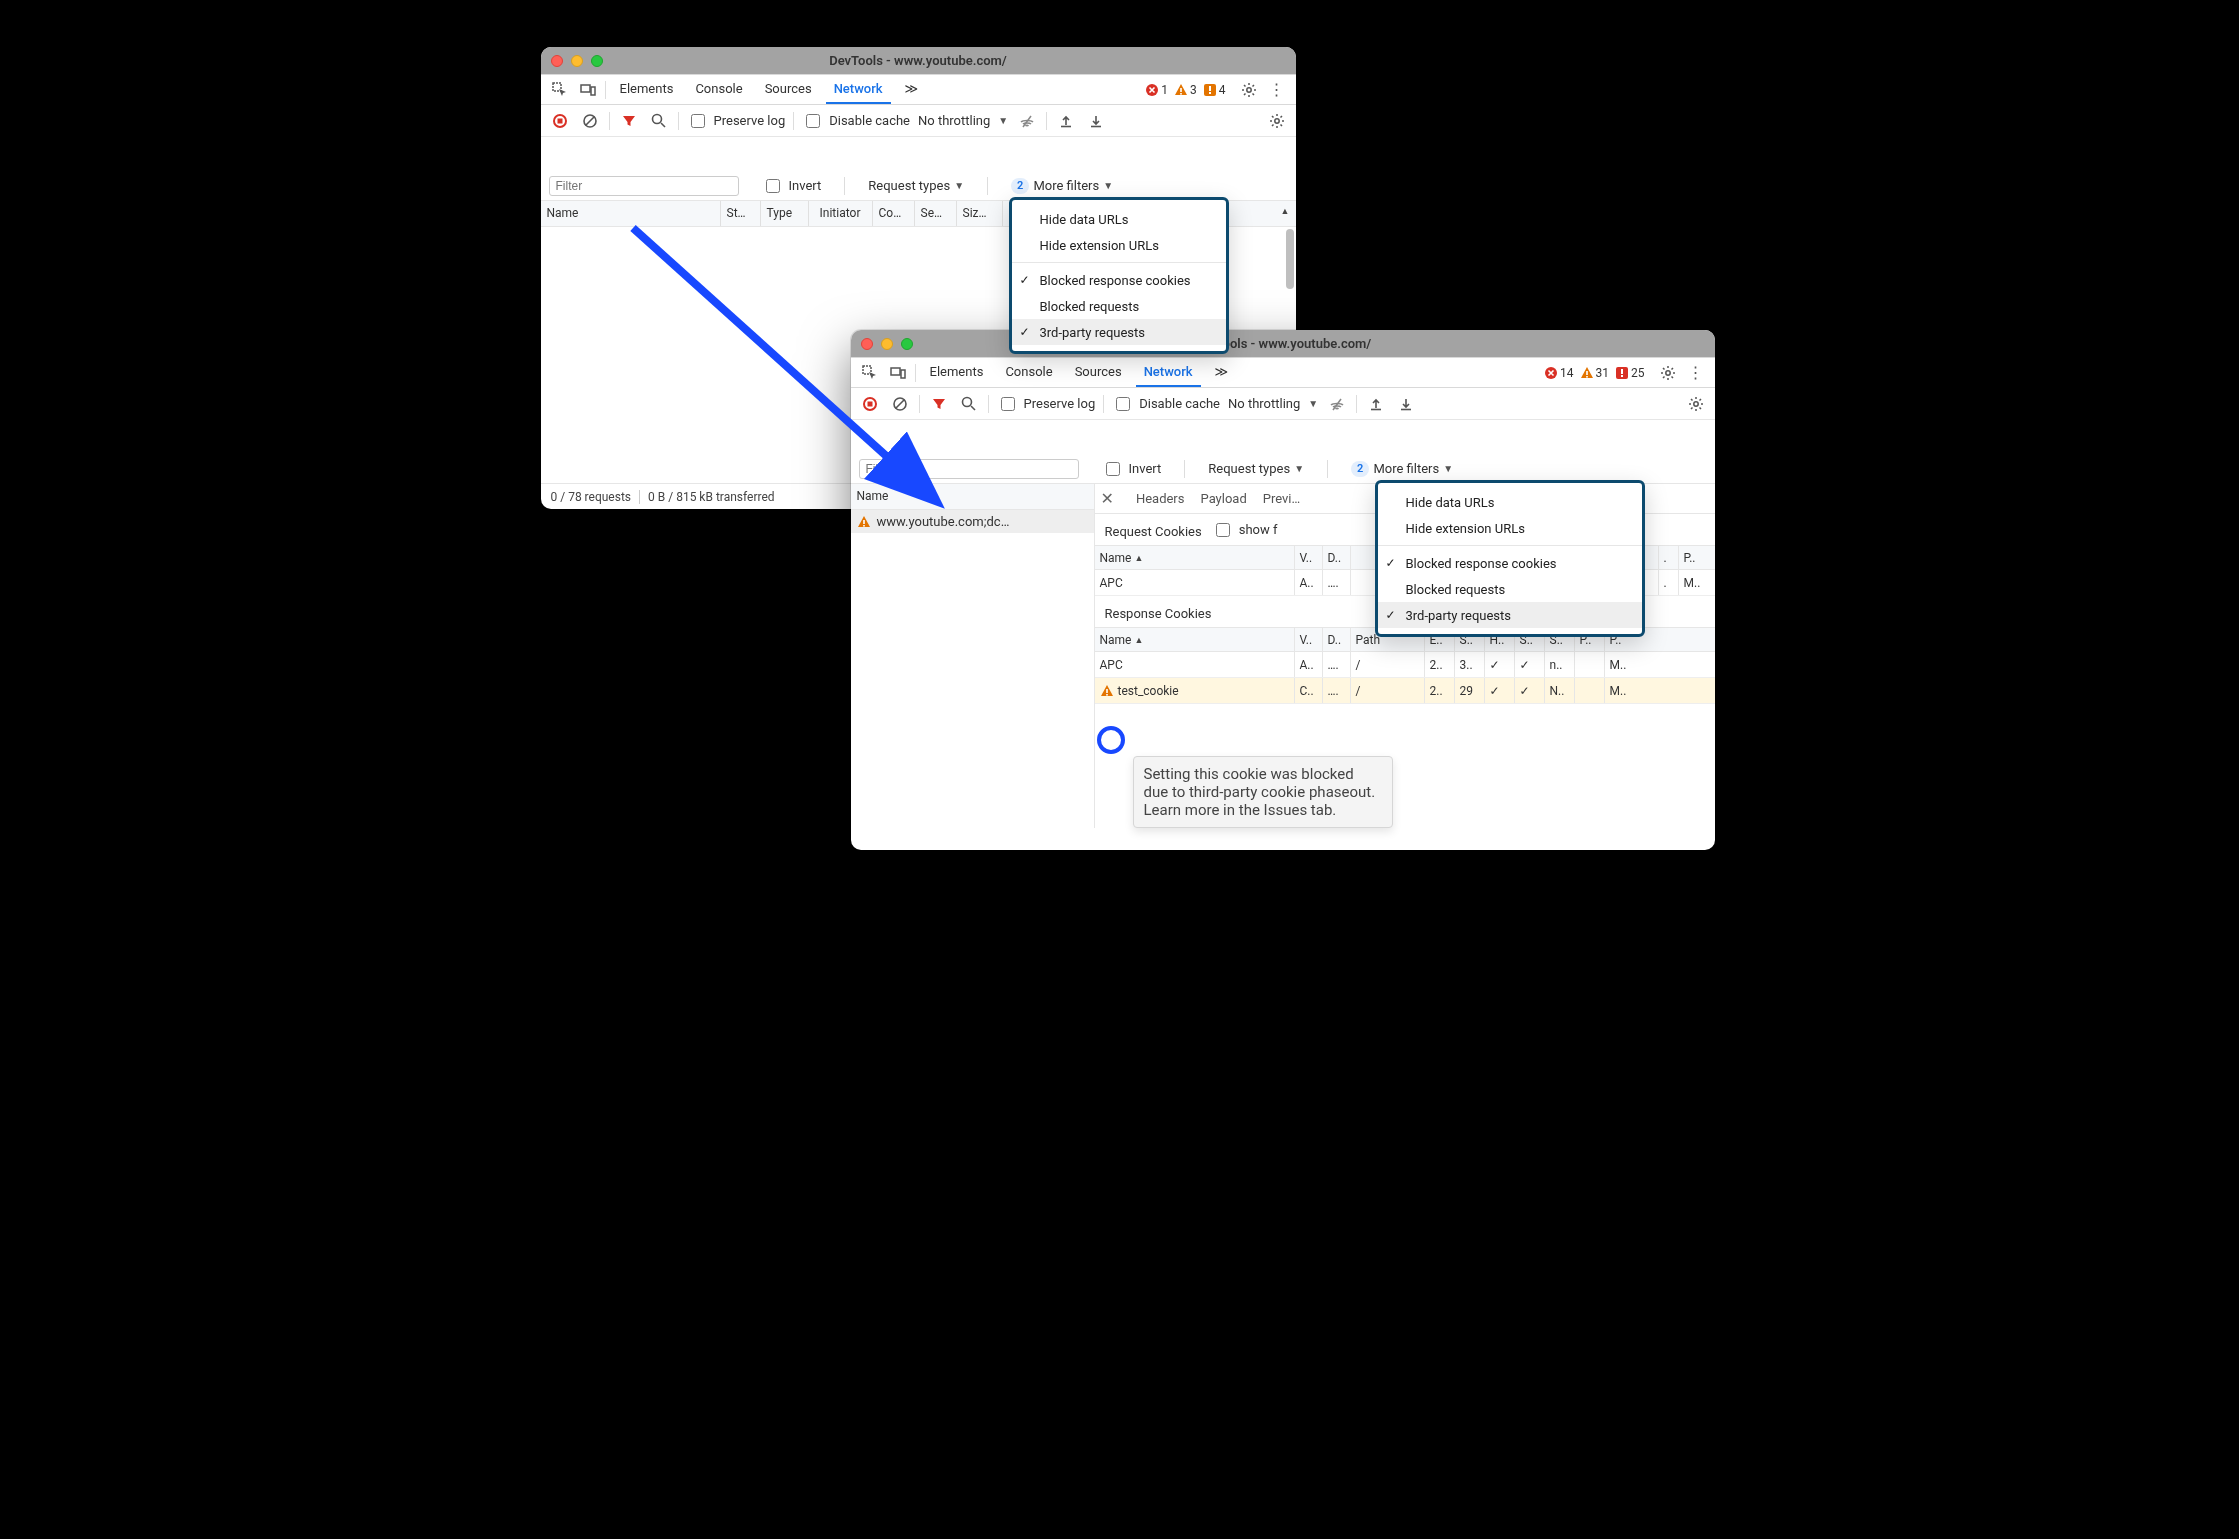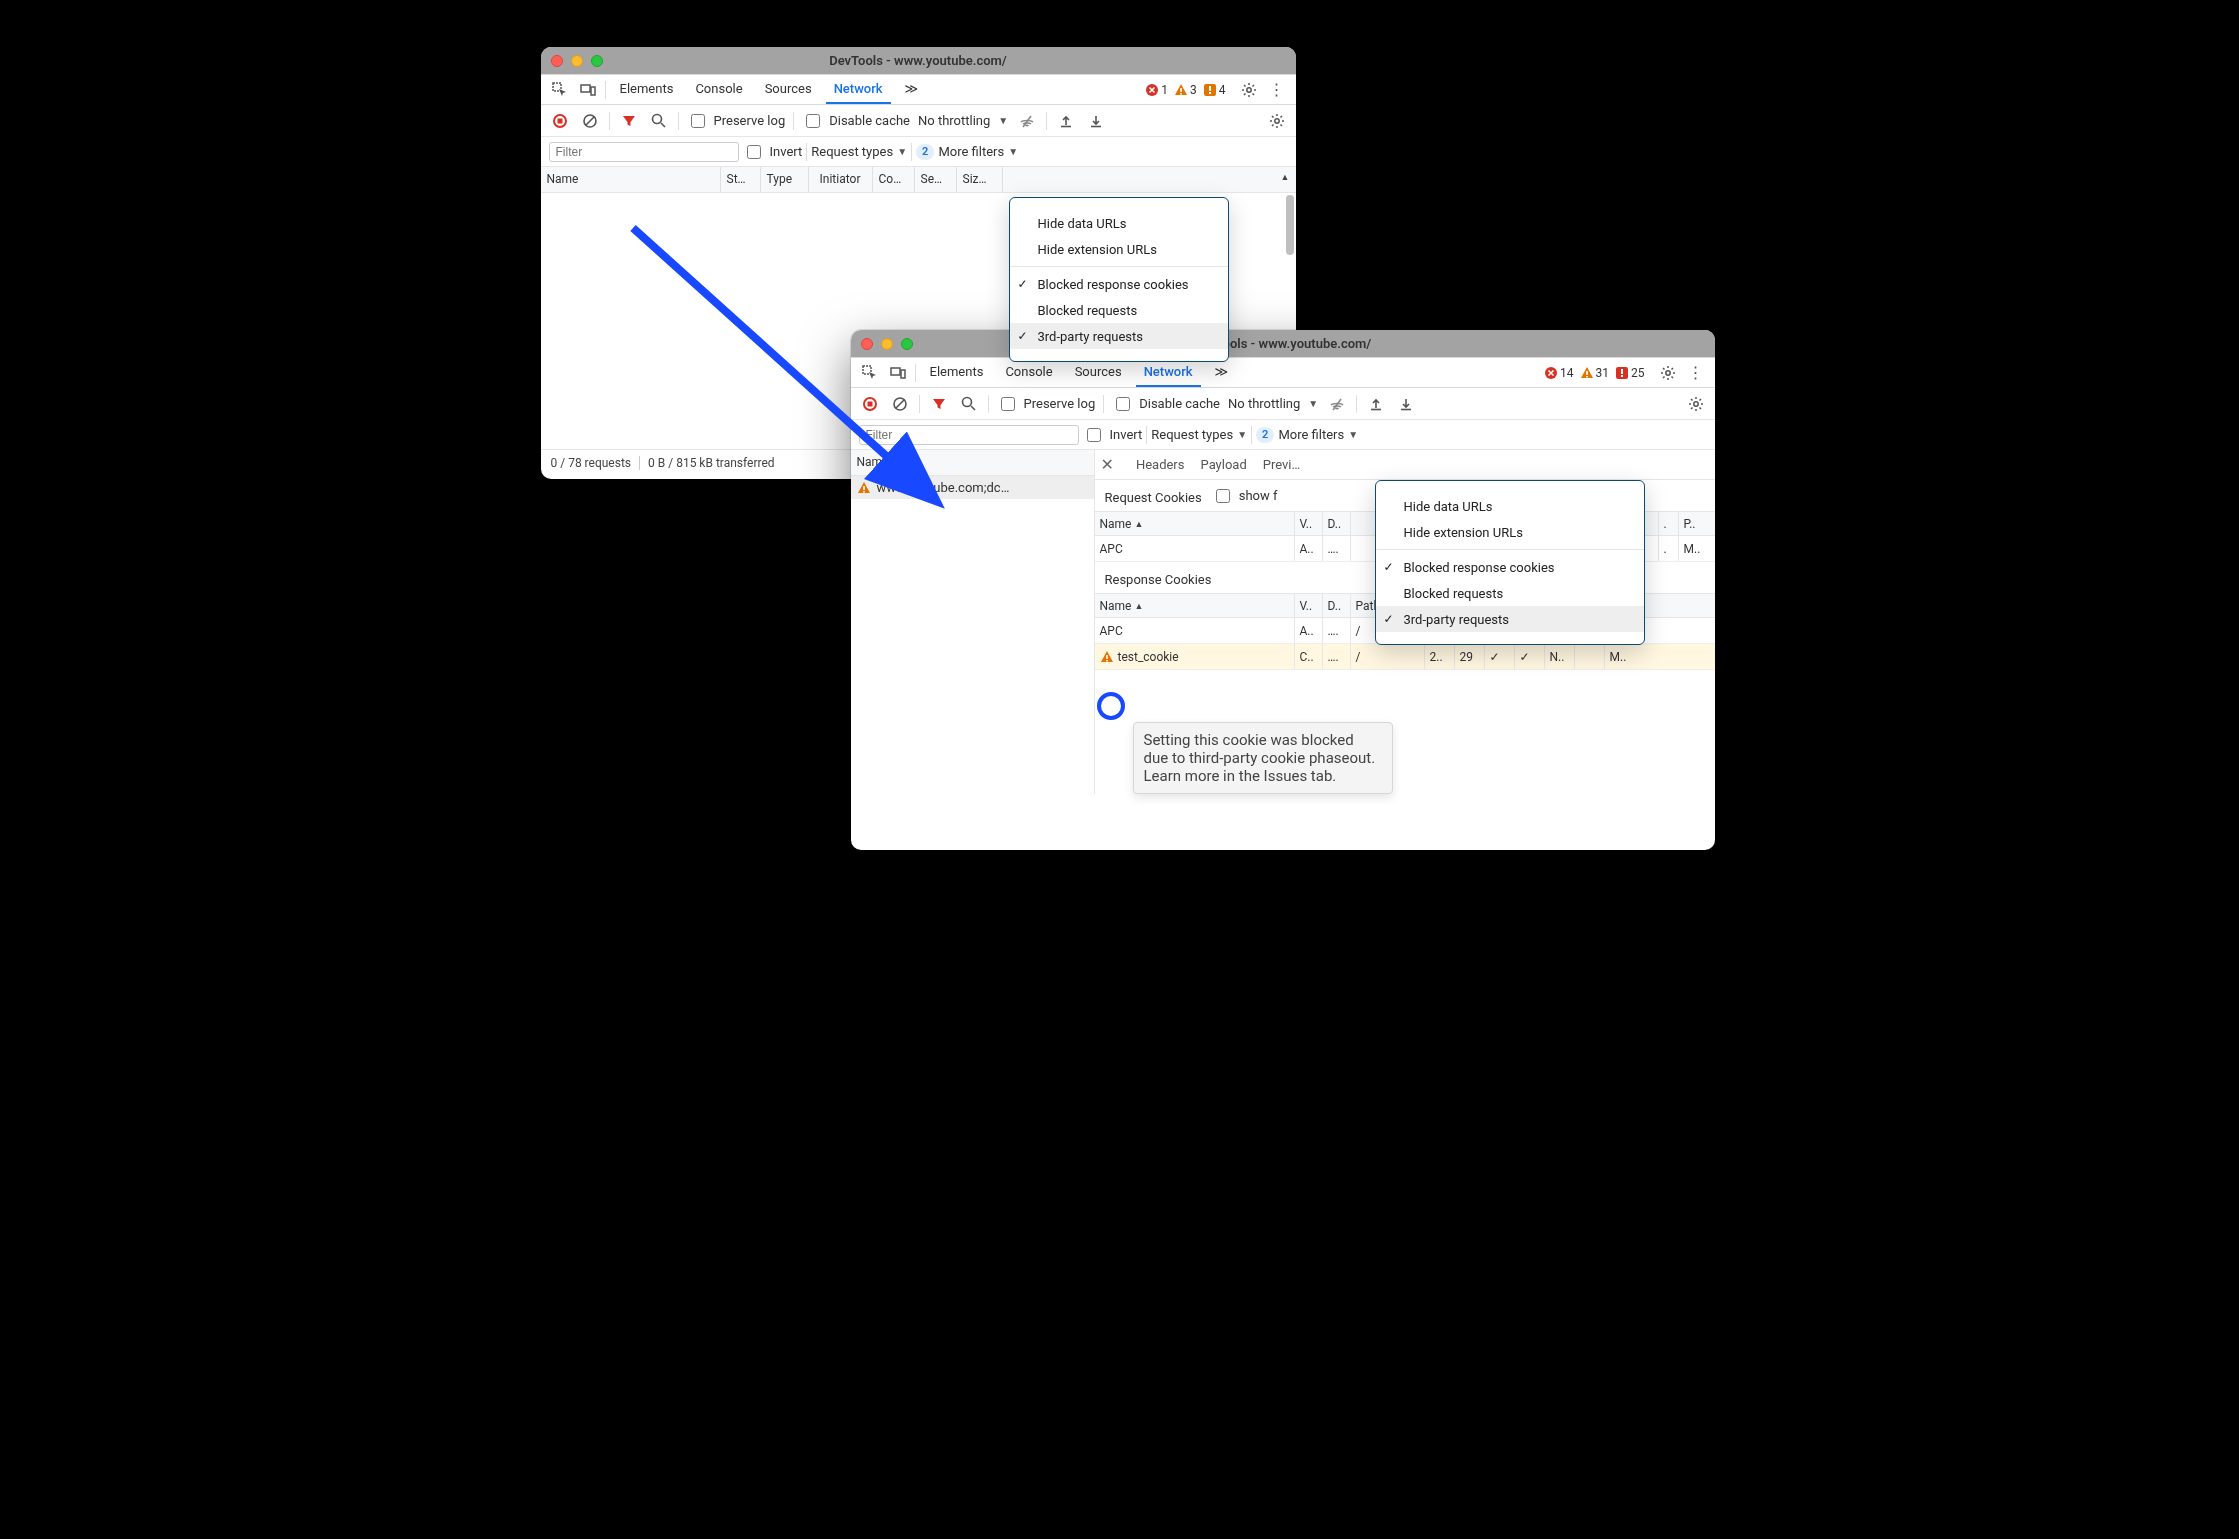--- a/index.html
+++ b/index.html
@@ -39,33 +39,33 @@
   .icon-svg { display: inline-flex; align-items: center; justify-content: center; }
   .toolbar {
     display: flex; align-items: center; height: 32px; padding: 0 8px; gap: 8px; border-bottom: 1px solid #e6e6e6;
   }
   .tbtn { width: 22px; height: 22px; display: inline-flex; align-items: center; justify-content: center; color: #555; }
   .sep { width: 1px; height: 18px; background: #ddd; }
   .checkbox { display: inline-flex; align-items: center; gap: 6px; font-size: 13px; color: #333; }
   .checkbox input { width: 14px; height: 14px; }
   .throttling { display: inline-flex; align-items: center; gap: 6px; font-size: 13px; }
   .tri { font-size: 10px; color: #555; }
-  .filterbar { display: flex; align-items: center; height: 30px; padding: 4px 8px; gap: 4px; border-bottom: 1px solid #e6e6e6; position: relative; }
+  .filterbar { display: flex; align-items: center; height: 30px; padding: 4px 8px; gap: 23px; border-bottom: 1px solid #e6e6e6; position: relative; margin-top: 34px; }
   .filterbar input[type="text"] { width: 190px; height: 20px; border: 1px solid #ccc; border-radius: 3px; font-size: 12px; padding: 2px 6px; }
   .pill { display: inline-flex; align-items: center; gap: 4px; font-size: 13px; }
   .count-badge { background: #e3eefc; color: #1a73e8; font-weight: 600; font-size: 11px; border-radius: 8px; padding: 0 6px; height: 16px; display: inline-flex; align-items: center; }
   .table-head { display: flex; height: 26px; border-bottom: 1px solid #e6e6e6; background: #f6f8fa; font-size: 12px; color: #333; position: relative; }
   .table-head .col { border-right: 1px solid #e0e0e0; padding: 5px 6px; overflow: hidden; white-space: nowrap; text-overflow: ellipsis; }
   .table-head .col:last-child { border-right: none; }
   .scroll-thumb { position: absolute; right: 2px; top: 2px; width: 8px; height: 60px; background: rgba(0,0,0,0.25); border-radius: 4px; }
   .body-area { position: relative; background: #fff; }
   .statusbar { height: 26px; display: flex; align-items: center; padding: 0 10px; font-size: 12px; color: #444; border-top: 1px solid #e6e6e6; gap: 8px; background: #fff; border-radius: 0 0 10px 10px; }
   .statusbar .vsep { width: 1px; height: 14px; background: #ccc; }
 
-  .dropdown { position: absolute; background: #fff; border: 1px solid #0c4a6e; border-radius: 6px; box-shadow: 0 8px 24px rgba(0,0,0,0.18); padding: 12px 0; z-index: 50; }
+  .dropdown { position: absolute; background: #fff; border: 3px solid #0c4a6e; border-radius: 6px; box-shadow: 0 8px 24px rgba(0,0,0,0.18); padding: 6px 0; z-index: 50; }
   .dropdown .item { display: flex; align-items: center; height: 26px; padding: 0 14px 0 28px; font-size: 13px; color: #222; position: relative; }
   .dropdown .item.highlight { background: #eee; }
   .dropdown .item .check { position: absolute; left: 8px; font-size: 12px; }
   .dropdown hr { border: none; border-top: 1px solid #e6e6e6; margin: 4px 0; }
 
   
   .splitter { display: flex; height: 100%; }
   .pane-left { border-right: 1px solid #e6e6e6; display: flex; flex-direction: column; }
   .pane-right { flex: 1; position: relative; display: flex; flex-direction: column; }
   .req-row { display: flex; align-items: center; gap: 6px; padding: 4px 6px; font-size: 13px; background: #eee; }

